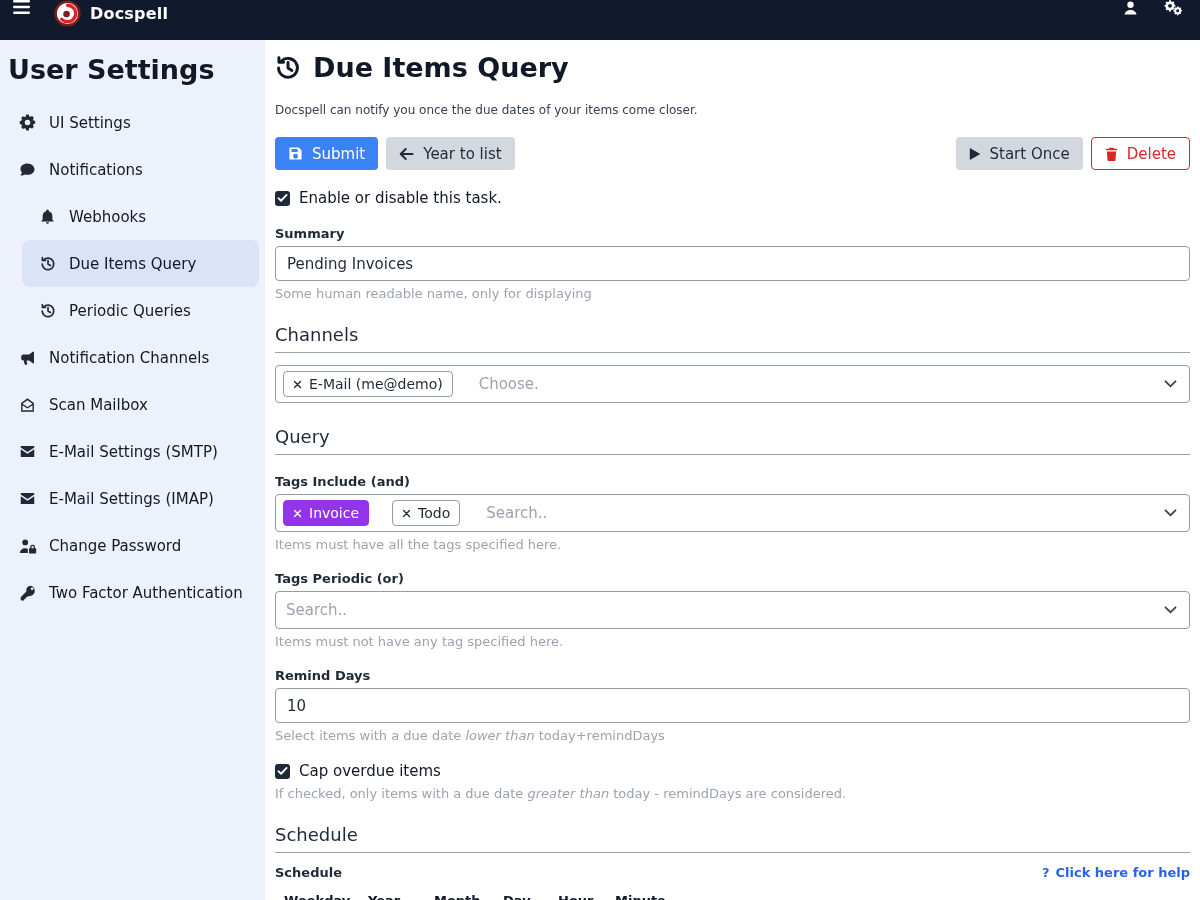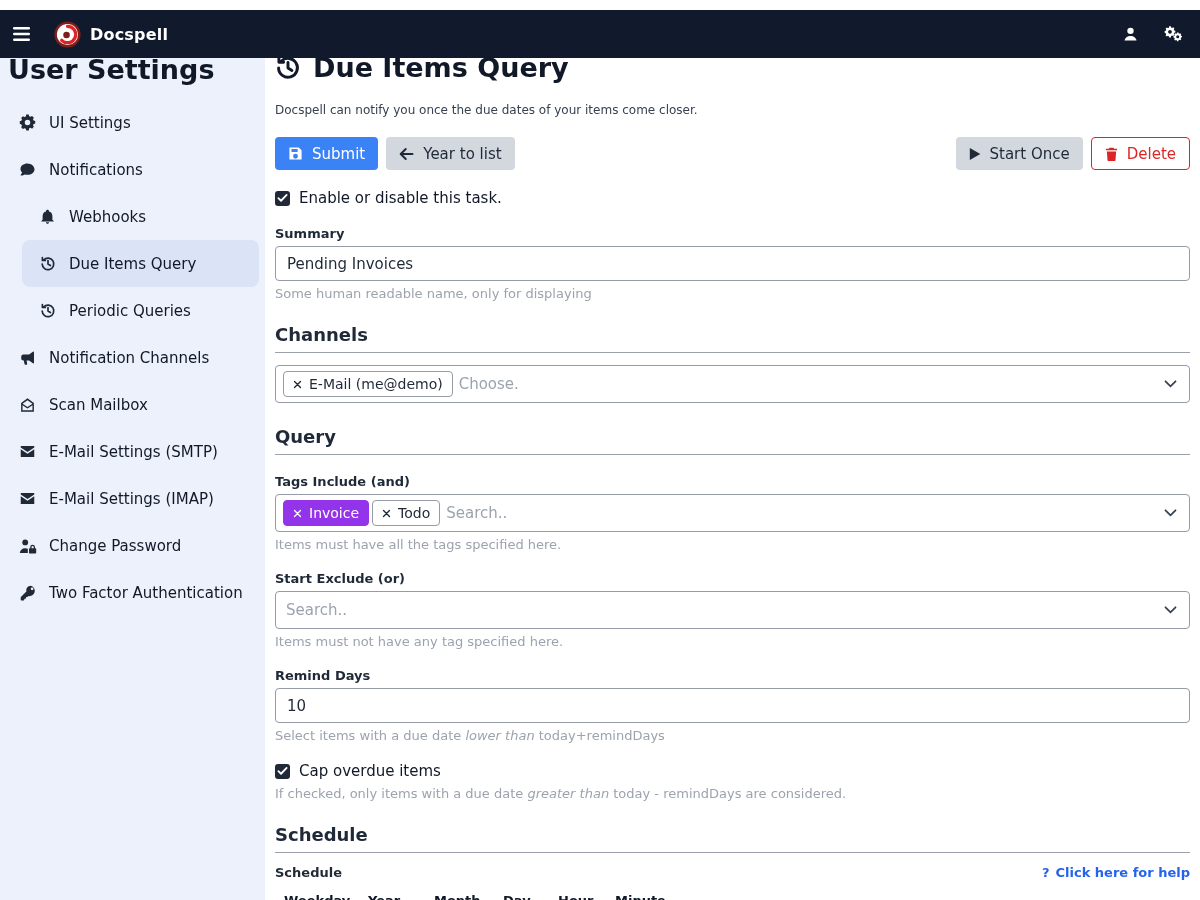--- a/index.html
+++ b/index.html
@@ -1,20 +1,20 @@
 <!DOCTYPE html>
 <html><head>
 <meta charset="utf-8">
 <style>
   *{box-sizing:border-box;margin:0;padding:0}
   html,body{width:1200px;height:900px;overflow:hidden;background:#fff;
     font-family:"DejaVu Sans","Liberation Sans",sans-serif;color:#111827}
   
-  .topbar{position:absolute;top:10px;left:0;width:1200px;height:48px;background:#111a2c;
-    display:flex;align-items:center;color:#fff;z-index:10}
+  .topbar{position:absolute;top:0;left:0;width:1200px;height:40px;background:#111a2c;
+    display:flex;align-items:flex-start;color:#fff;z-index:10}
   .hamburger{width:42px;display:flex;justify-content:center;cursor:pointer}
   .brand{display:flex;align-items:center;gap:9px;margin-left:12px;cursor:pointer}
   .brand-name{font-size:16px;font-weight:700;letter-spacing:.2px}
   .topbar-right{margin-left:auto;display:flex;align-items:center;gap:26px;margin-right:16px}
   .topbar-right > span{display:flex;cursor:pointer}
   
   .sidebar{position:absolute;top:40px;left:0;width:265px;height:860px;background:#edf1fb;padding-top:8px}
   .sidebar-title{font-size:27px;font-weight:700;color:#111827;margin:6px 0 14px 8px}
   .nav-item{display:flex;align-items:center;height:47px;padding-left:18px;gap:12px;
     font-size:15px;color:#111827;cursor:pointer}
@@ -36,24 +36,24 @@
   .btn-spacer{flex:1}
   .check-row{margin-top:19px;display:flex;align-items:center;gap:9px;font-size:15px;color:#111827}
   .checkbox{width:15px;height:15px;background:#1f2937;border-radius:3px;display:inline-flex;
     align-items:center;justify-content:center;cursor:pointer;flex:none}
   .field{margin-top:19px}
   .field label,.flabel{display:block;font-size:13px;font-weight:700;color:#1f2937;margin-bottom:5px}
   .text-input{width:100%;height:35px;border:1px solid #959ca8;border-radius:4px;padding:0 11px;
     font-size:15px;color:#1f2937;font-family:inherit;outline:none;background:#fff}
   .help{margin-top:5px;font-size:13px;color:#9ca3af}
   .help em{font-style:italic}
-  .section{margin-top:23px;font-size:18px;font-weight:700;color:#1f2937;
+  .section{margin-top:23px;font-size:18px;font-weight:400;color:#1f2937;
     border-bottom:1px solid #9aa1ac;padding-bottom:7px}
   .mselect{position:relative;margin-top:12px;min-height:38px;border:1px solid #959ca8;border-radius:4px;
-    display:flex;align-items:center;gap:3px;padding:3px 34px 3px 7px;cursor:pointer;background:#fff}
+    display:flex;align-items:center;gap:23px;padding:3px 34px 3px 7px;cursor:pointer;background:#fff}
   .field .mselect{margin-top:0}
   .chip{display:inline-flex;align-items:center;gap:7px;border:1px solid #959ca8;border-radius:4px;
     padding:4px 9px;font-size:14px;color:#1f2937;background:#fff}
   .chip.purple{background:#9333ea;border-color:#9333ea;color:#fff}
   .chip .x{display:inline-flex;cursor:pointer}
   .ph{color:#9ca3af;font-size:15px;margin-left:3px}
   .chev{position:absolute;right:12px;top:50%;transform:translateY(-50%);display:flex}
   .sched-row{margin-top:12px;display:flex;align-items:center;justify-content:space-between}
   .help-link{color:#2563eb;font-size:13px;font-weight:700;display:inline-flex;gap:6px;
     align-items:center;cursor:pointer}
@@ -331,21 +331,21 @@
       <span class="chev">
         <svg width="13" height="8" viewBox="0 0 13 8">
             <path fill="none" stroke="#374151" stroke-width="1.8" stroke-linecap="round" d="M1.5 1.3 6.5 6.3 11.5 1.3"></path>
           </svg>
       </span>
     </div>
     <div class="help">Items must have all the tags specified here.</div>
   </div>
 
   <div class="field">
-    <label>Start Exclude (or)</label>
+    <label>Tags Periodic (or)</label>
     <div class="mselect">
       <span class="ph">Search..</span>
       <span class="chev">
         <svg width="13" height="8" viewBox="0 0 13 8">
             <path fill="none" stroke="#374151" stroke-width="1.8" stroke-linecap="round" d="M1.5 1.3 6.5 6.3 11.5 1.3"></path>
           </svg>
       </span>
     </div>
     <div class="help">Items must not have any tag specified here.</div>
   </div>

